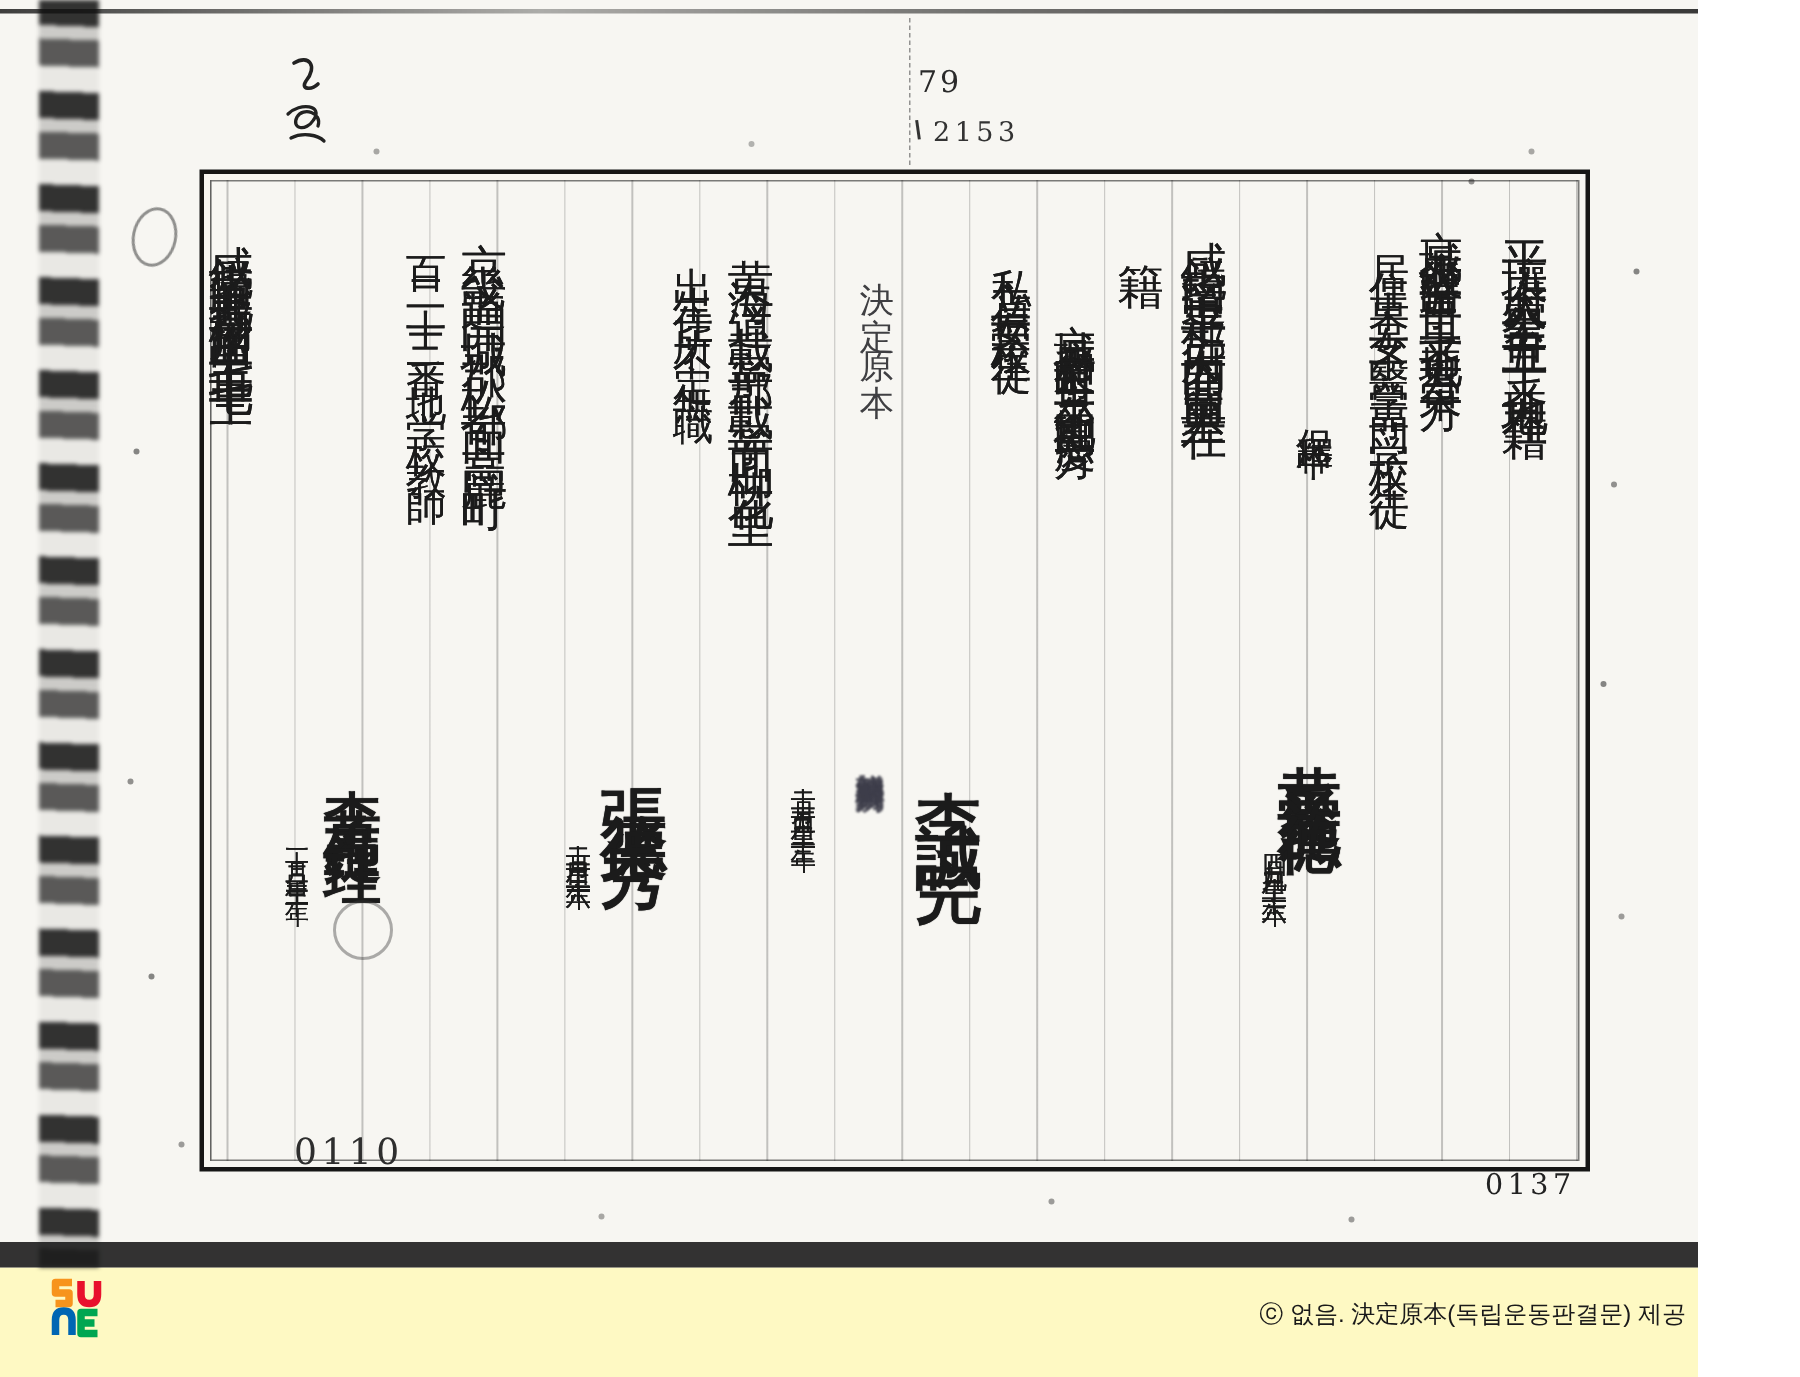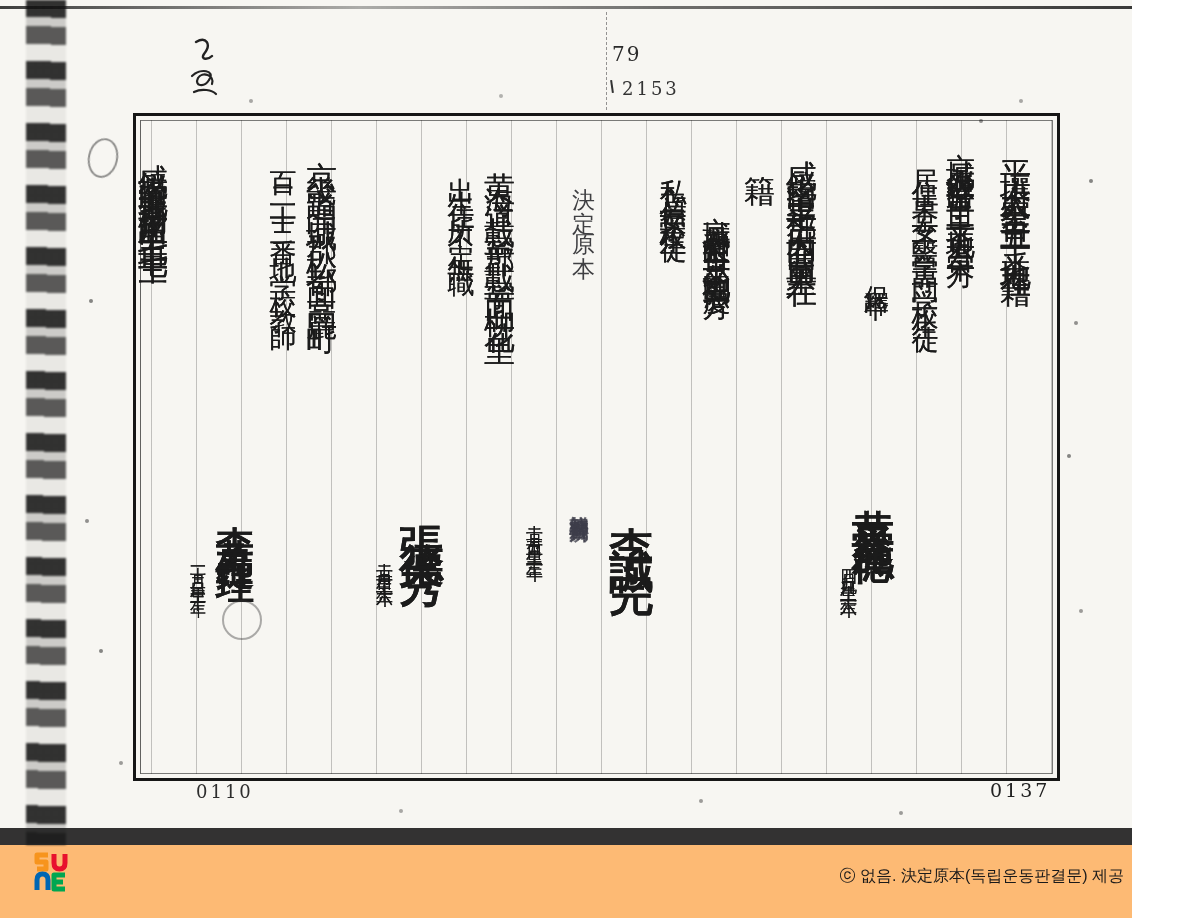--- a/index.html
+++ b/index.html
@@ -1,16 +1,16 @@
 <!DOCTYPE html>
 <html><head>
 <meta charset="utf-8">
 <style>
   html,body{margin:0;padding:0;background:#fff;}
-  #screen{position:relative;width:1132px;height:918px;background:#fdba74;overflow:hidden;
+  #screen{position:relative;width:1132px;height:918px;background:#fef9c3;overflow:hidden;
           font-family:"Liberation Sans",sans-serif;}
   
   .paper{position:absolute;left:0;top:0;width:1200px;height:845px;background:#f7f6f2;}
   .edge-top{position:absolute;left:0;top:6px;width:1200px;height:3px;
             background:linear-gradient(90deg,rgba(0,0,0,.75),rgba(0,0,0,.30) 30%,rgba(0,0,0,.55) 55%,rgba(0,0,0,.8));
             filter:blur(.4px);}
   .edge-left{position:absolute;left:26px;top:0;width:40px;height:845px;filter:blur(1.3px);
              background:repeating-linear-gradient(182deg,rgba(15,15,15,.85) 0 18px,rgba(15,15,15,.18) 18px 27px,
              rgba(15,15,15,.68) 27px 45px,rgba(15,15,15,.06) 45px 62px);}
   .edge-right{position:absolute;left:1148px;top:0;width:52px;height:845px;filter:blur(1.4px);
@@ -40,21 +40,21 @@
   
   .vcol{position:absolute;writing-mode:vertical-rl;text-orientation:upright;line-height:1;white-space:nowrap;
         font-family:"DejaVu Serif",serif;color:#1b1b1b;}
   .hand{text-shadow:0 0 .4px #1b1b1b;}
   .hand-bold{font-weight:bold;text-shadow:0 0 .6px #111;}
   .printed{color:#26262a;opacity:.88;}
   .stamp-text{color:rgba(62,62,74,.78);font-weight:bold;filter:blur(.7px);}
   .seal{position:absolute;left:222px;top:600px;width:36px;height:36px;border:2px solid rgba(55,55,55,.4);
         border-radius:50%;filter:blur(.4px);}
   
-  .num-left{position:absolute;left:196px;top:781px;font-family:"DejaVu Serif",serif;font-size:18px;color:#2e2e2e;letter-spacing:3px;}
+  .num-left{position:absolute;left:196px;top:754px;font-family:"DejaVu Serif",serif;font-size:24px;color:#2e2e2e;letter-spacing:3px;}
   .num-right{position:absolute;left:990px;top:779px;font-family:"DejaVu Serif",serif;font-size:19px;color:#222;letter-spacing:3px;}
   
   .brand{position:absolute;left:28px;top:852px;display:flex;align-items:center;gap:10px;}
   .brand-text .t1{font-size:20px;font-weight:bold;color:#0a0a0a;letter-spacing:-.5px;line-height:1.1;}
   .brand-text .t2{font-size:14.5px;color:#1c1c1c;line-height:1.2;}
   .credit{position:absolute;right:8px;top:866px;font-size:16px;color:#1a1a1a;}
   .scribble{position:absolute;left:182px;top:36px;}
 </style>
 </head>
 <body>

